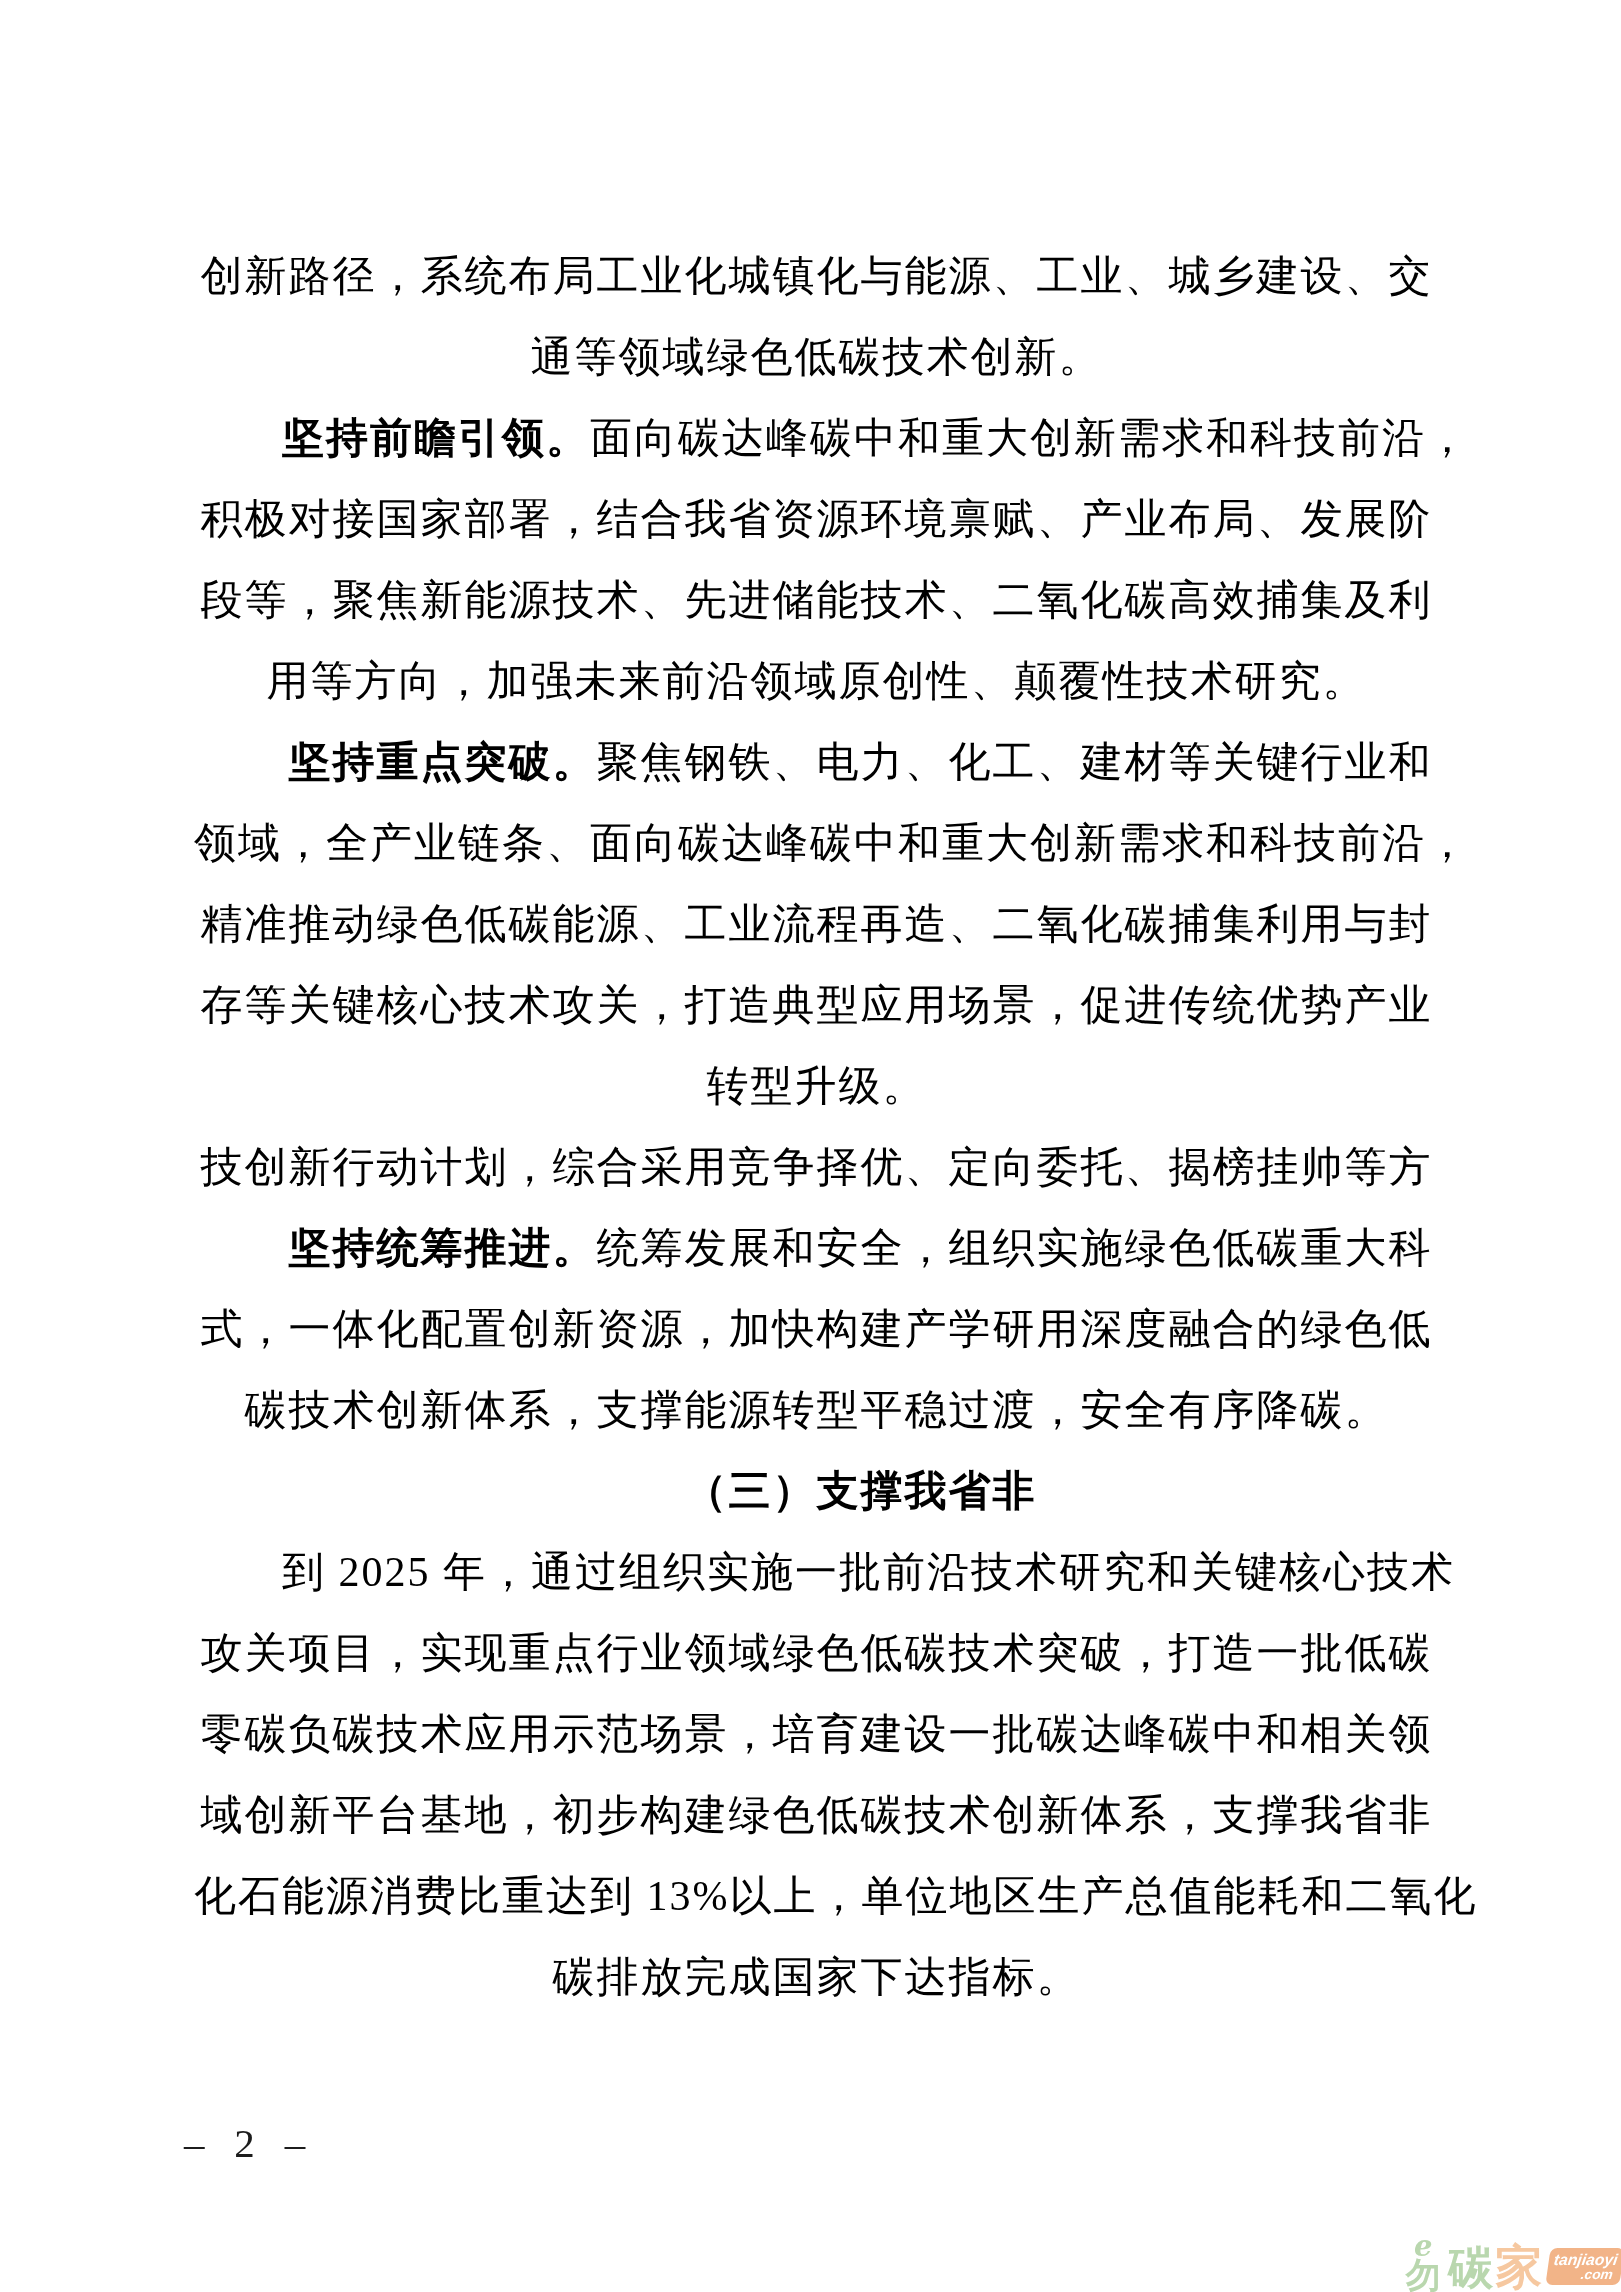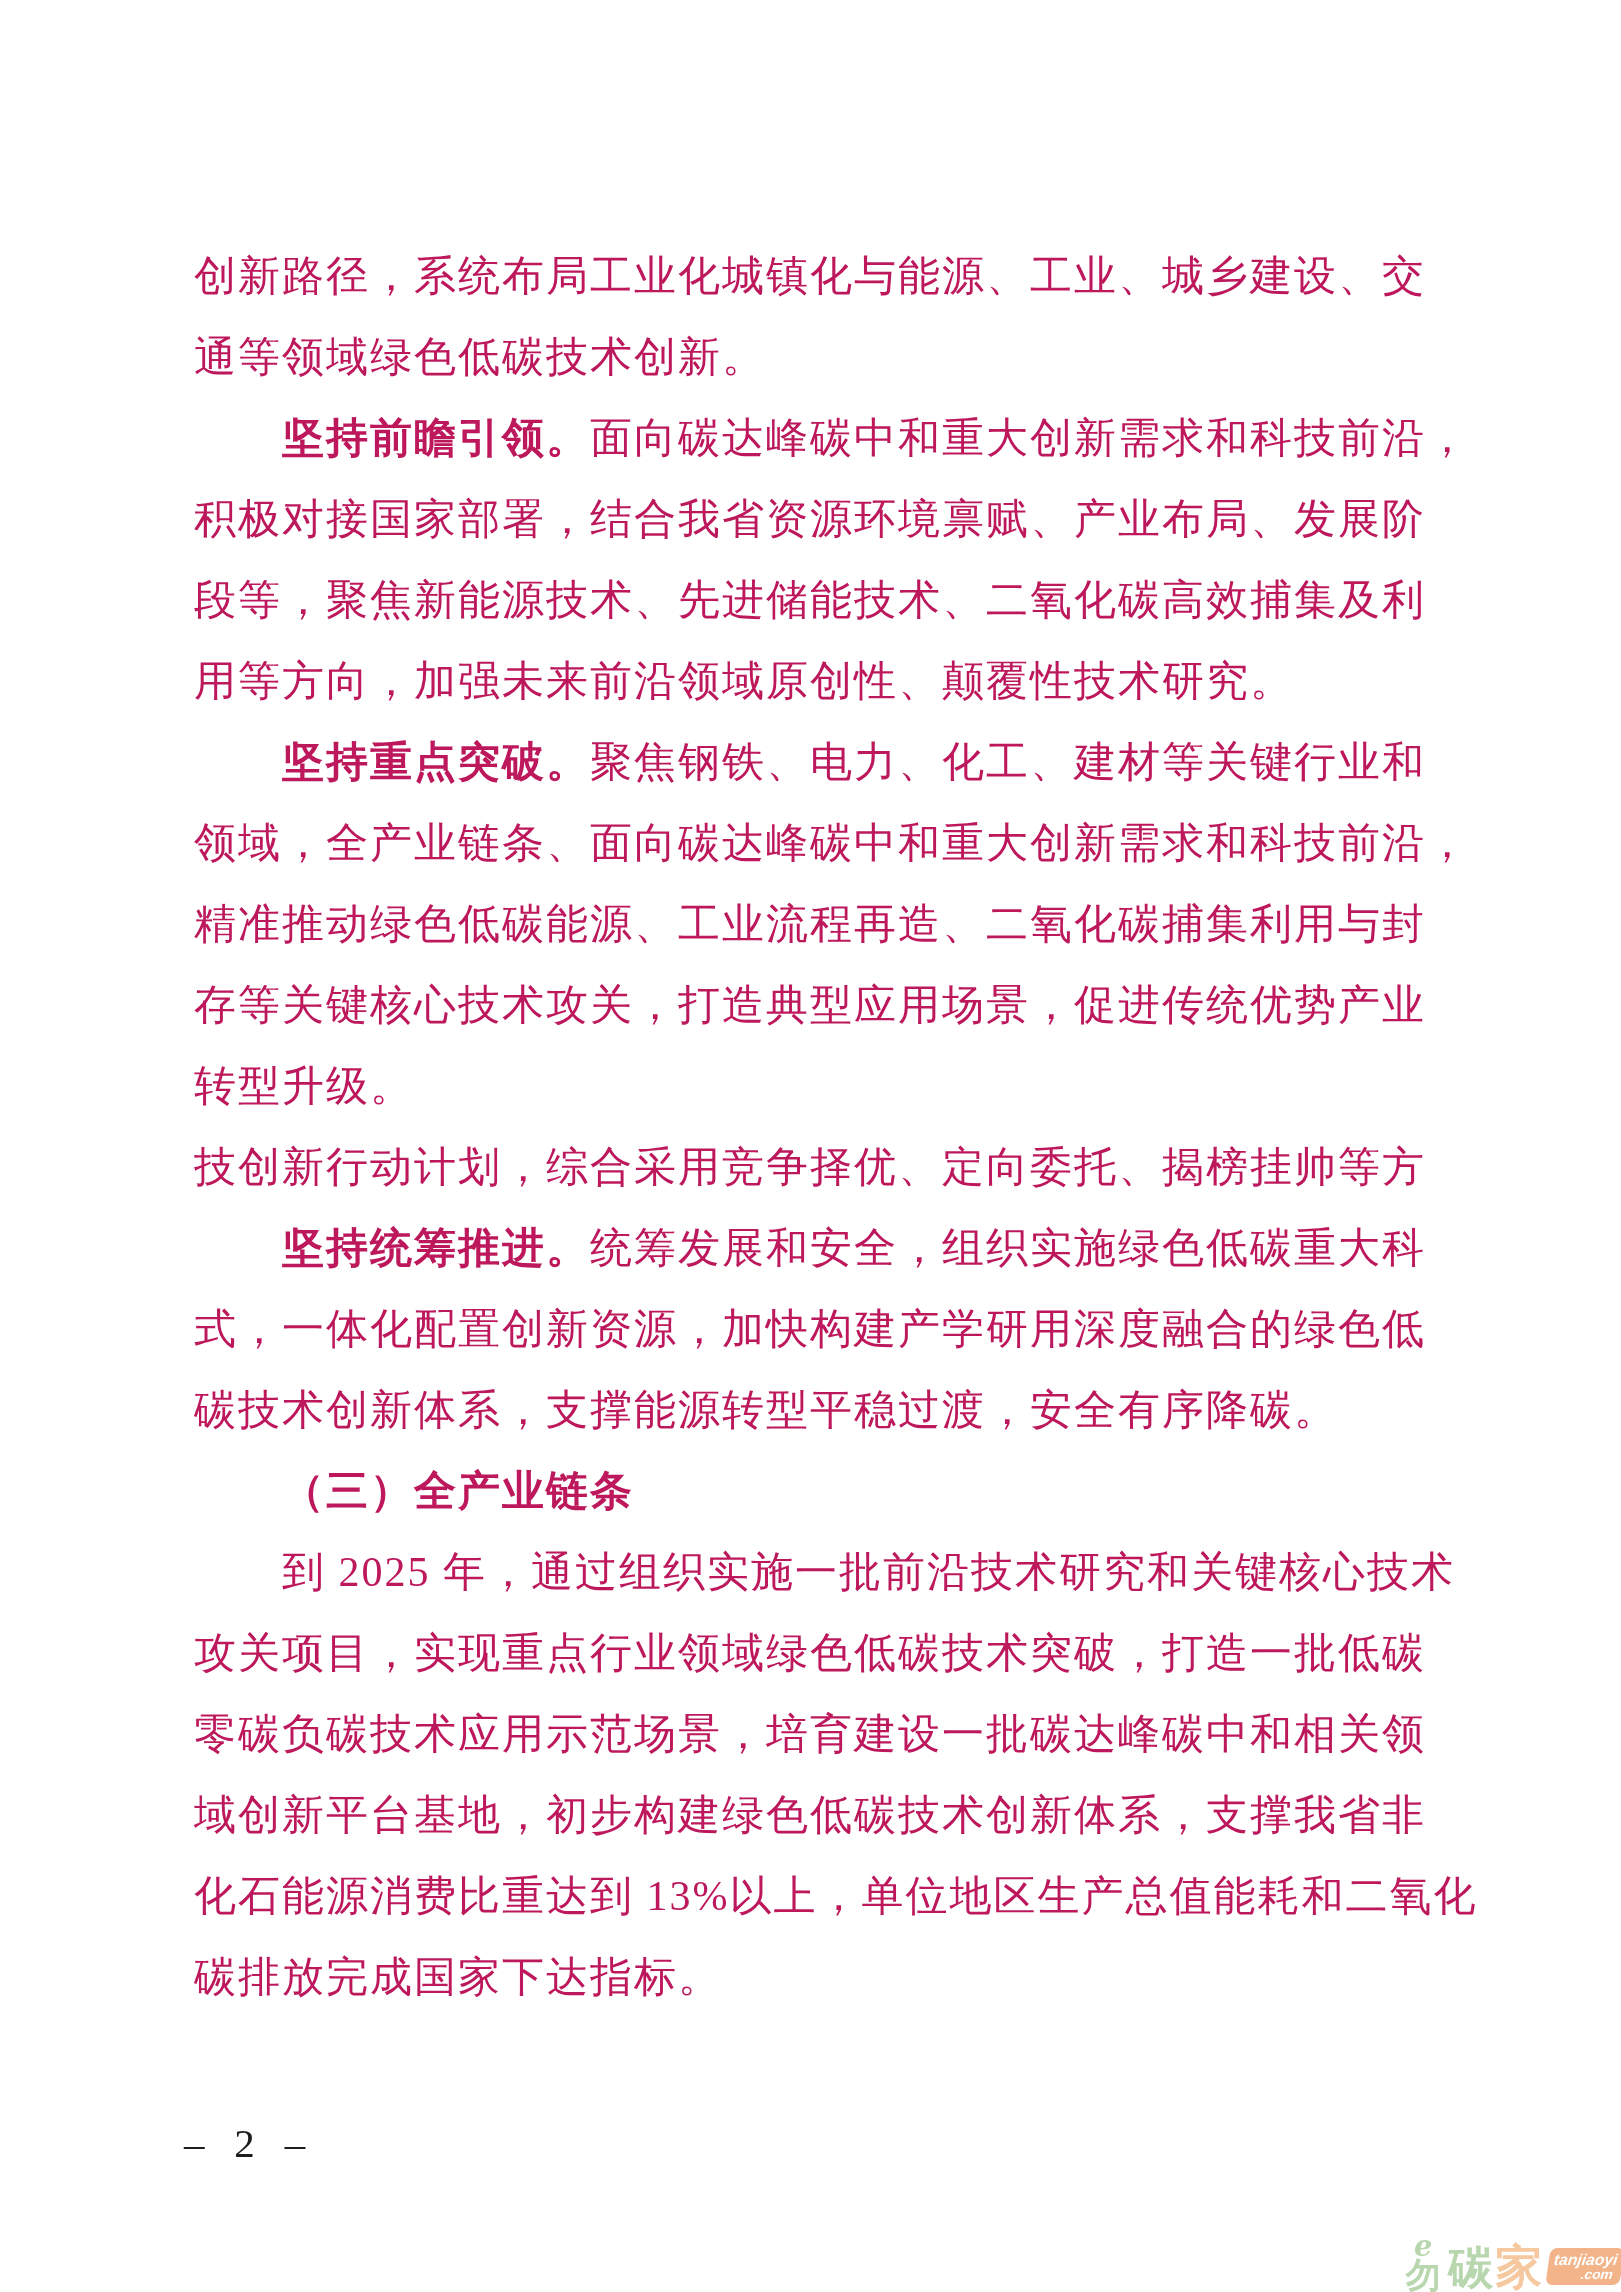--- a/index.html
+++ b/index.html
@@ -14,22 +14,23 @@
   .content {
     position:absolute;
     left:194px; top:236px;
     width:1245px;
   }
   .line {
     height:81px;
     line-height:81px;
     font-size:42px;
     letter-spacing:2px;
-    color:#be185d;
+    color:#000000;
     white-space:nowrap;
+    text-align:center;
   }
   .line.indent { padding-left:88px; }
   .lead { font-weight:bold;font-family:Liberation Mono, monospace; }
   .page-number {
     position:absolute;
     left:184px; top:2119px;
     font-size:41px;
     letter-spacing:9.8px;
     color:#1c1c1c;
   }
@@ -119,21 +120,21 @@
     <div class="line"><span class="lead"></span><span class="rest">转型升级。</span></div>
 
     <div class="line"><span class="lead"></span><span class="rest">技创新行动计划，综合采用竞争择优、定向委托、揭榜挂帅等方</span></div>
 
     <div class="line indent"><span class="lead">坚持统筹推进。</span><span class="rest">统筹发展和安全，组织实施绿色低碳重大科</span></div>
 
     <div class="line"><span class="lead"></span><span class="rest">式，一体化配置创新资源，加快构建产学研用深度融合的绿色低</span></div>
 
     <div class="line"><span class="lead"></span><span class="rest">碳技术创新体系，支撑能源转型平稳过渡，安全有序降碳。</span></div>
 
-    <div class="line indent"><span class="lead">（三）全产业链条</span><span class="rest"></span></div>
+    <div class="line indent"><span class="lead">（三）支撑我省非</span><span class="rest"></span></div>
 
     <div class="line indent"><span class="lead"></span><span class="rest">到 2025 年，通过组织实施一批前沿技术研究和关键核心技术</span></div>
 
     <div class="line"><span class="lead"></span><span class="rest">攻关项目，实现重点行业领域绿色低碳技术突破，打造一批低碳</span></div>
 
     <div class="line"><span class="lead"></span><span class="rest">零碳负碳技术应用示范场景，培育建设一批碳达峰碳中和相关领</span></div>
 
     <div class="line"><span class="lead"></span><span class="rest">域创新平台基地，初步构建绿色低碳技术创新体系，支撑我省非</span></div>
 
     <div class="line"><span class="lead"></span><span class="rest">化石能源消费比重达到 13%以上，单位地区生产总值能耗和二氧化</span></div>

